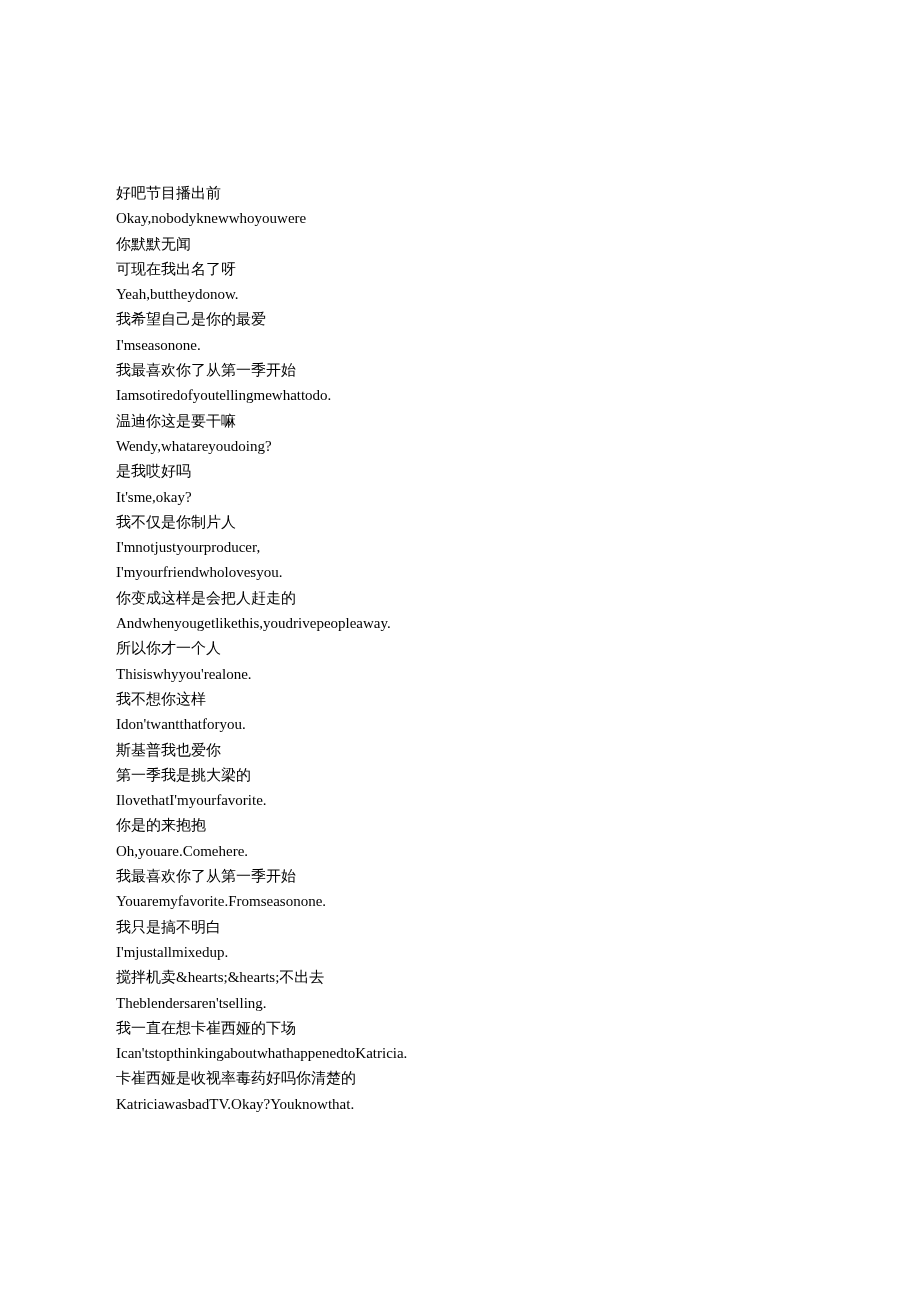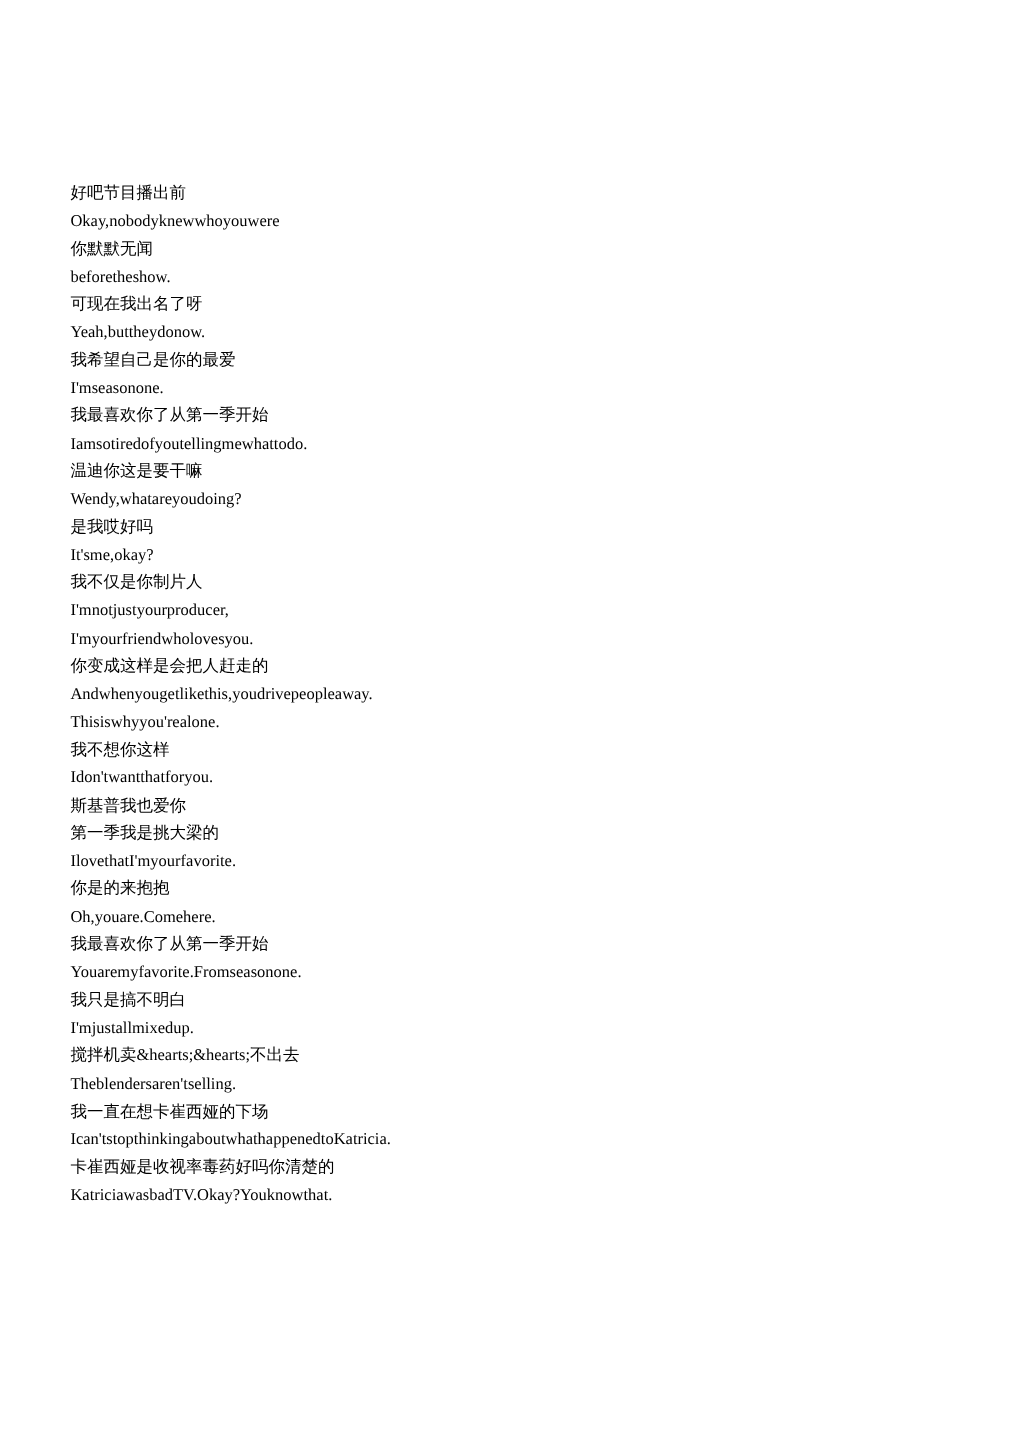--- a/index.html
+++ b/index.html
@@ -5,52 +5,53 @@
   body {
     margin: 0;
     padding: 0;
     background: #ffffff;
     font-family: "SimSun", "宋体", serif;
     font-size: 15px;
     color: #000000;
     width: 920px;
   }
   .page {
-    padding: 164px 110px 80px 64px;
+    padding: 164px 110px 80px 116px;
     box-sizing: border-box;
+    margin-top: 17px;
   }
   .line {
     line-height: 25.3px;
     white-space: nowrap;
     letter-spacing: 0px;
   }
 </style>
 </head>
 <body>
 
 <div class="page">
   <div class="line">好吧节目播出前</div>
   <div class="line">Okay,nobodyknewwhoyouwere</div>
   <div class="line">你默默无闻</div>
-  <div class="line">beforetheshow.</div>
   <div class="line">可现在我出名了呀</div>
   <div class="line">Yeah,buttheydonow.</div>
   <div class="line">我希望自己是你的最爱</div>
   <div class="line">I'mseasonone.</div>
   <div class="line">我最喜欢你了从第一季开始</div>
   <div class="line">Iamsotiredofyoutellingmewhattodo.</div>
   <div class="line">温迪你这是要干嘛</div>
   <div class="line">Wendy,whatareyoudoing?</div>
   <div class="line">是我哎好吗</div>
   <div class="line">It'sme,okay?</div>
   <div class="line">我不仅是你制片人</div>
   <div class="line">I'mnotjustyourproducer,</div>
   <div class="line">I'myourfriendwholovesyou.</div>
   <div class="line">你变成这样是会把人赶走的</div>
   <div class="line">Andwhenyougetlikethis,youdrivepeopleaway.</div>
+  <div class="line">所以你才一个人</div>
   <div class="line">Thisiswhyyou'realone.</div>
   <div class="line">我不想你这样</div>
   <div class="line">Idon'twantthatforyou.</div>
   <div class="line">斯基普我也爱你</div>
   <div class="line">第一季我是挑大梁的</div>
   <div class="line">IlovethatI'myourfavorite.</div>
   <div class="line">你是的来抱抱</div>
   <div class="line">Oh,youare.Comehere.</div>
   <div class="line">我最喜欢你了从第一季开始</div>
   <div class="line">Youaremyfavorite.Fromseasonone.</div>

